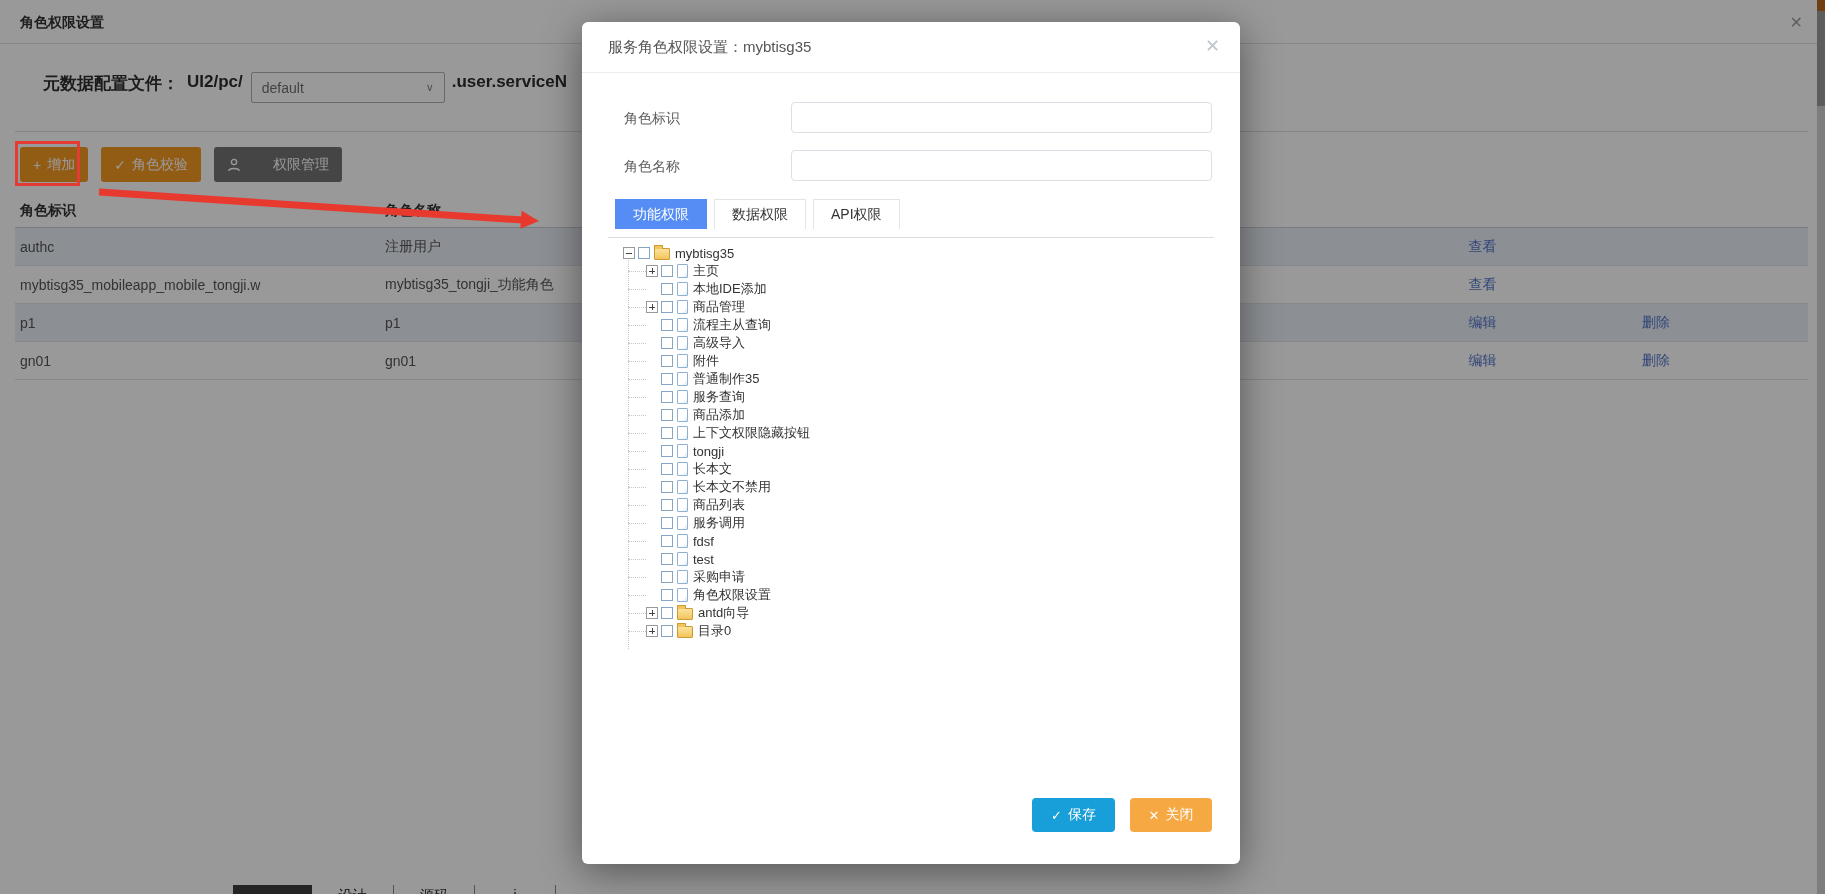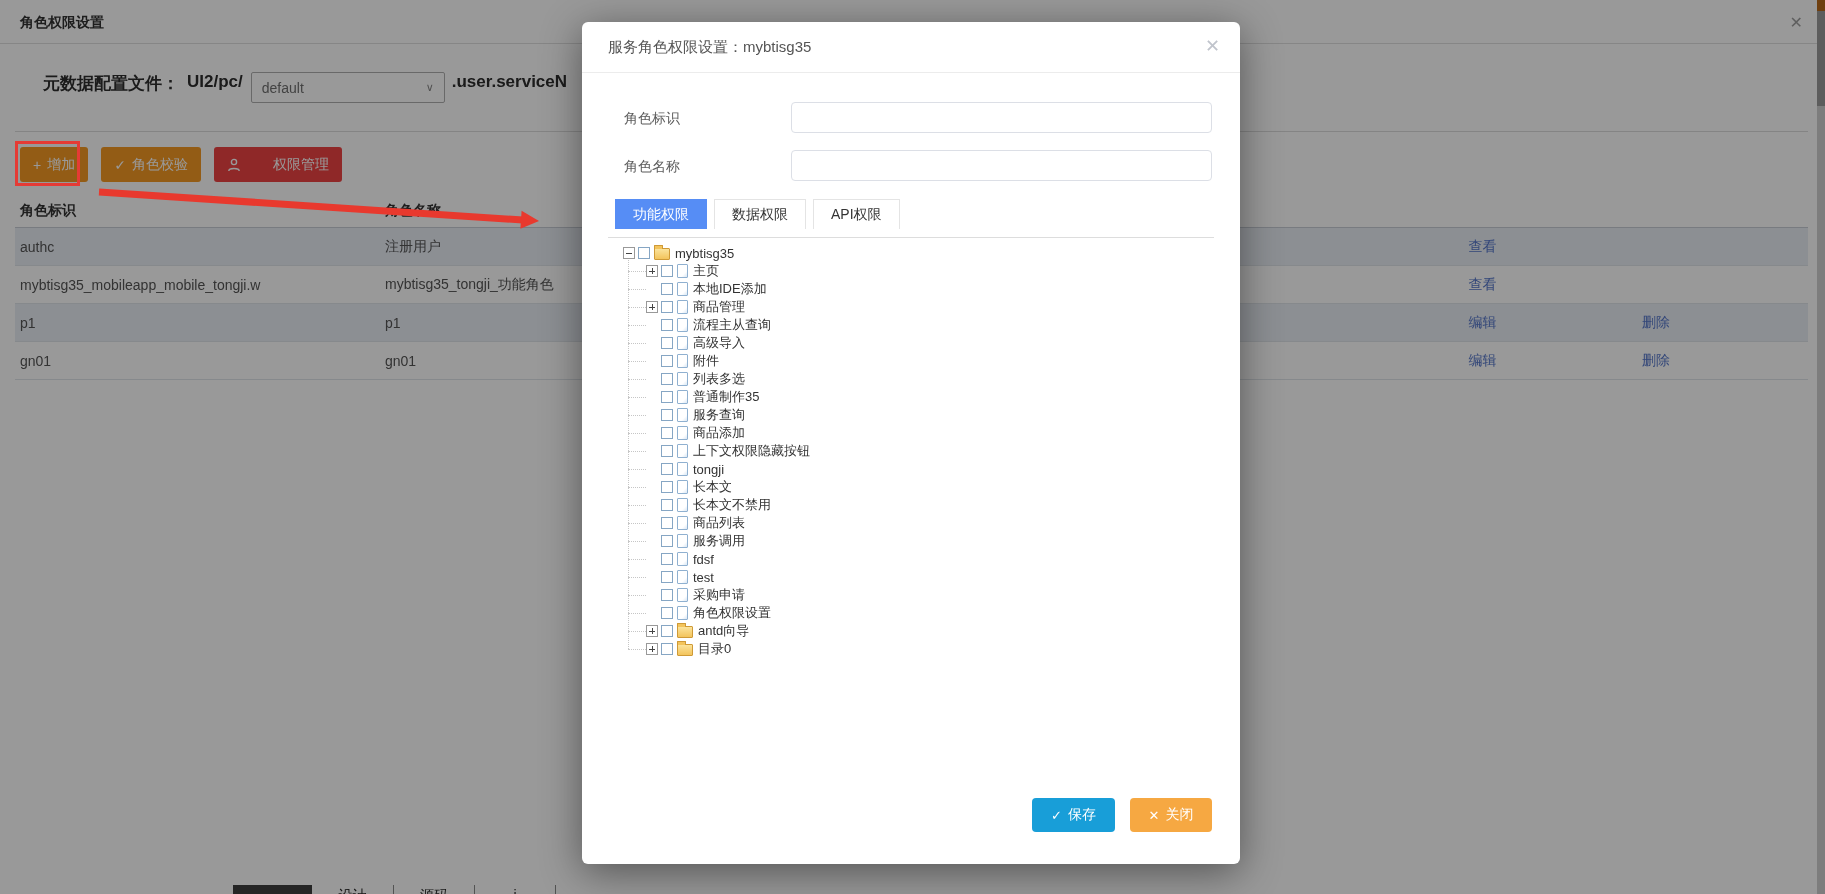--- a/index.html
+++ b/index.html
@@ -24,21 +24,21 @@
   .meta-select .sel-text { font-size:14px; color:#707070; }
   .meta-select .sel-caret { font-size:11px; color:#888; }
 
   .divider { position:absolute; left:15px; top:131px; width:1793px; height:1px; background:#dcdcdc; }
 
   .btn-row { position:absolute; left:20px; top:147px; display:flex; gap:13px; }
   .btn { height:35px; padding:0 13px; border:none; border-radius:3px; color:#fff; font-size:14px;
          display:inline-flex; align-items:center; gap:6px; cursor:pointer;
          font-family:"Liberation Sans",sans-serif; }
   .btn-orange { background:#f59a23; }
-  .btn-blue   { background:#ef4444;gap:32px; }
+  .btn-blue   { background:#737373;gap:32px; }
   .btn .ico { font-size:14px; line-height:1; }
   .btn svg { display:block; }
 
   
   .tbl { position:absolute; left:15px; top:195px; width:1793px; font-size:14px; }
   .t-head { display:flex; height:33px; align-items:center; border-bottom:1px solid #c9ced6;
             font-weight:bold; color:#333; }
   .t-row { display:flex; height:38px; align-items:center; color:#555;
            border-bottom:1px solid #e0e4ea; }
   .t-rows .t-row:nth-child(odd) { background:#e9eef6; }
@@ -293,27 +293,20 @@
       </div>
 
       <div class="t-node lvl1 ico-file exp-none">
         <span class="stub"></span>
         <span class="exp"></span>
         <span class="tree-cb"></span>
         <span class="tree-ico"></span>
         <span class="lbl">附件</span>
       </div>
 
-      <div class="t-node lvl1 ico-file exp-none">
-        <span class="stub"></span>
-        <span class="exp"></span>
-        <span class="tree-cb"></span>
-        <span class="tree-ico"></span>
-        <span class="lbl">列表多选</span>
-      </div>
 
       <div class="t-node lvl1 ico-file exp-none">
         <span class="stub"></span>
         <span class="exp"></span>
         <span class="tree-cb"></span>
         <span class="tree-ico"></span>
         <span class="lbl">普通制作35</span>
       </div>
 
       <div class="t-node lvl1 ico-file exp-none">

